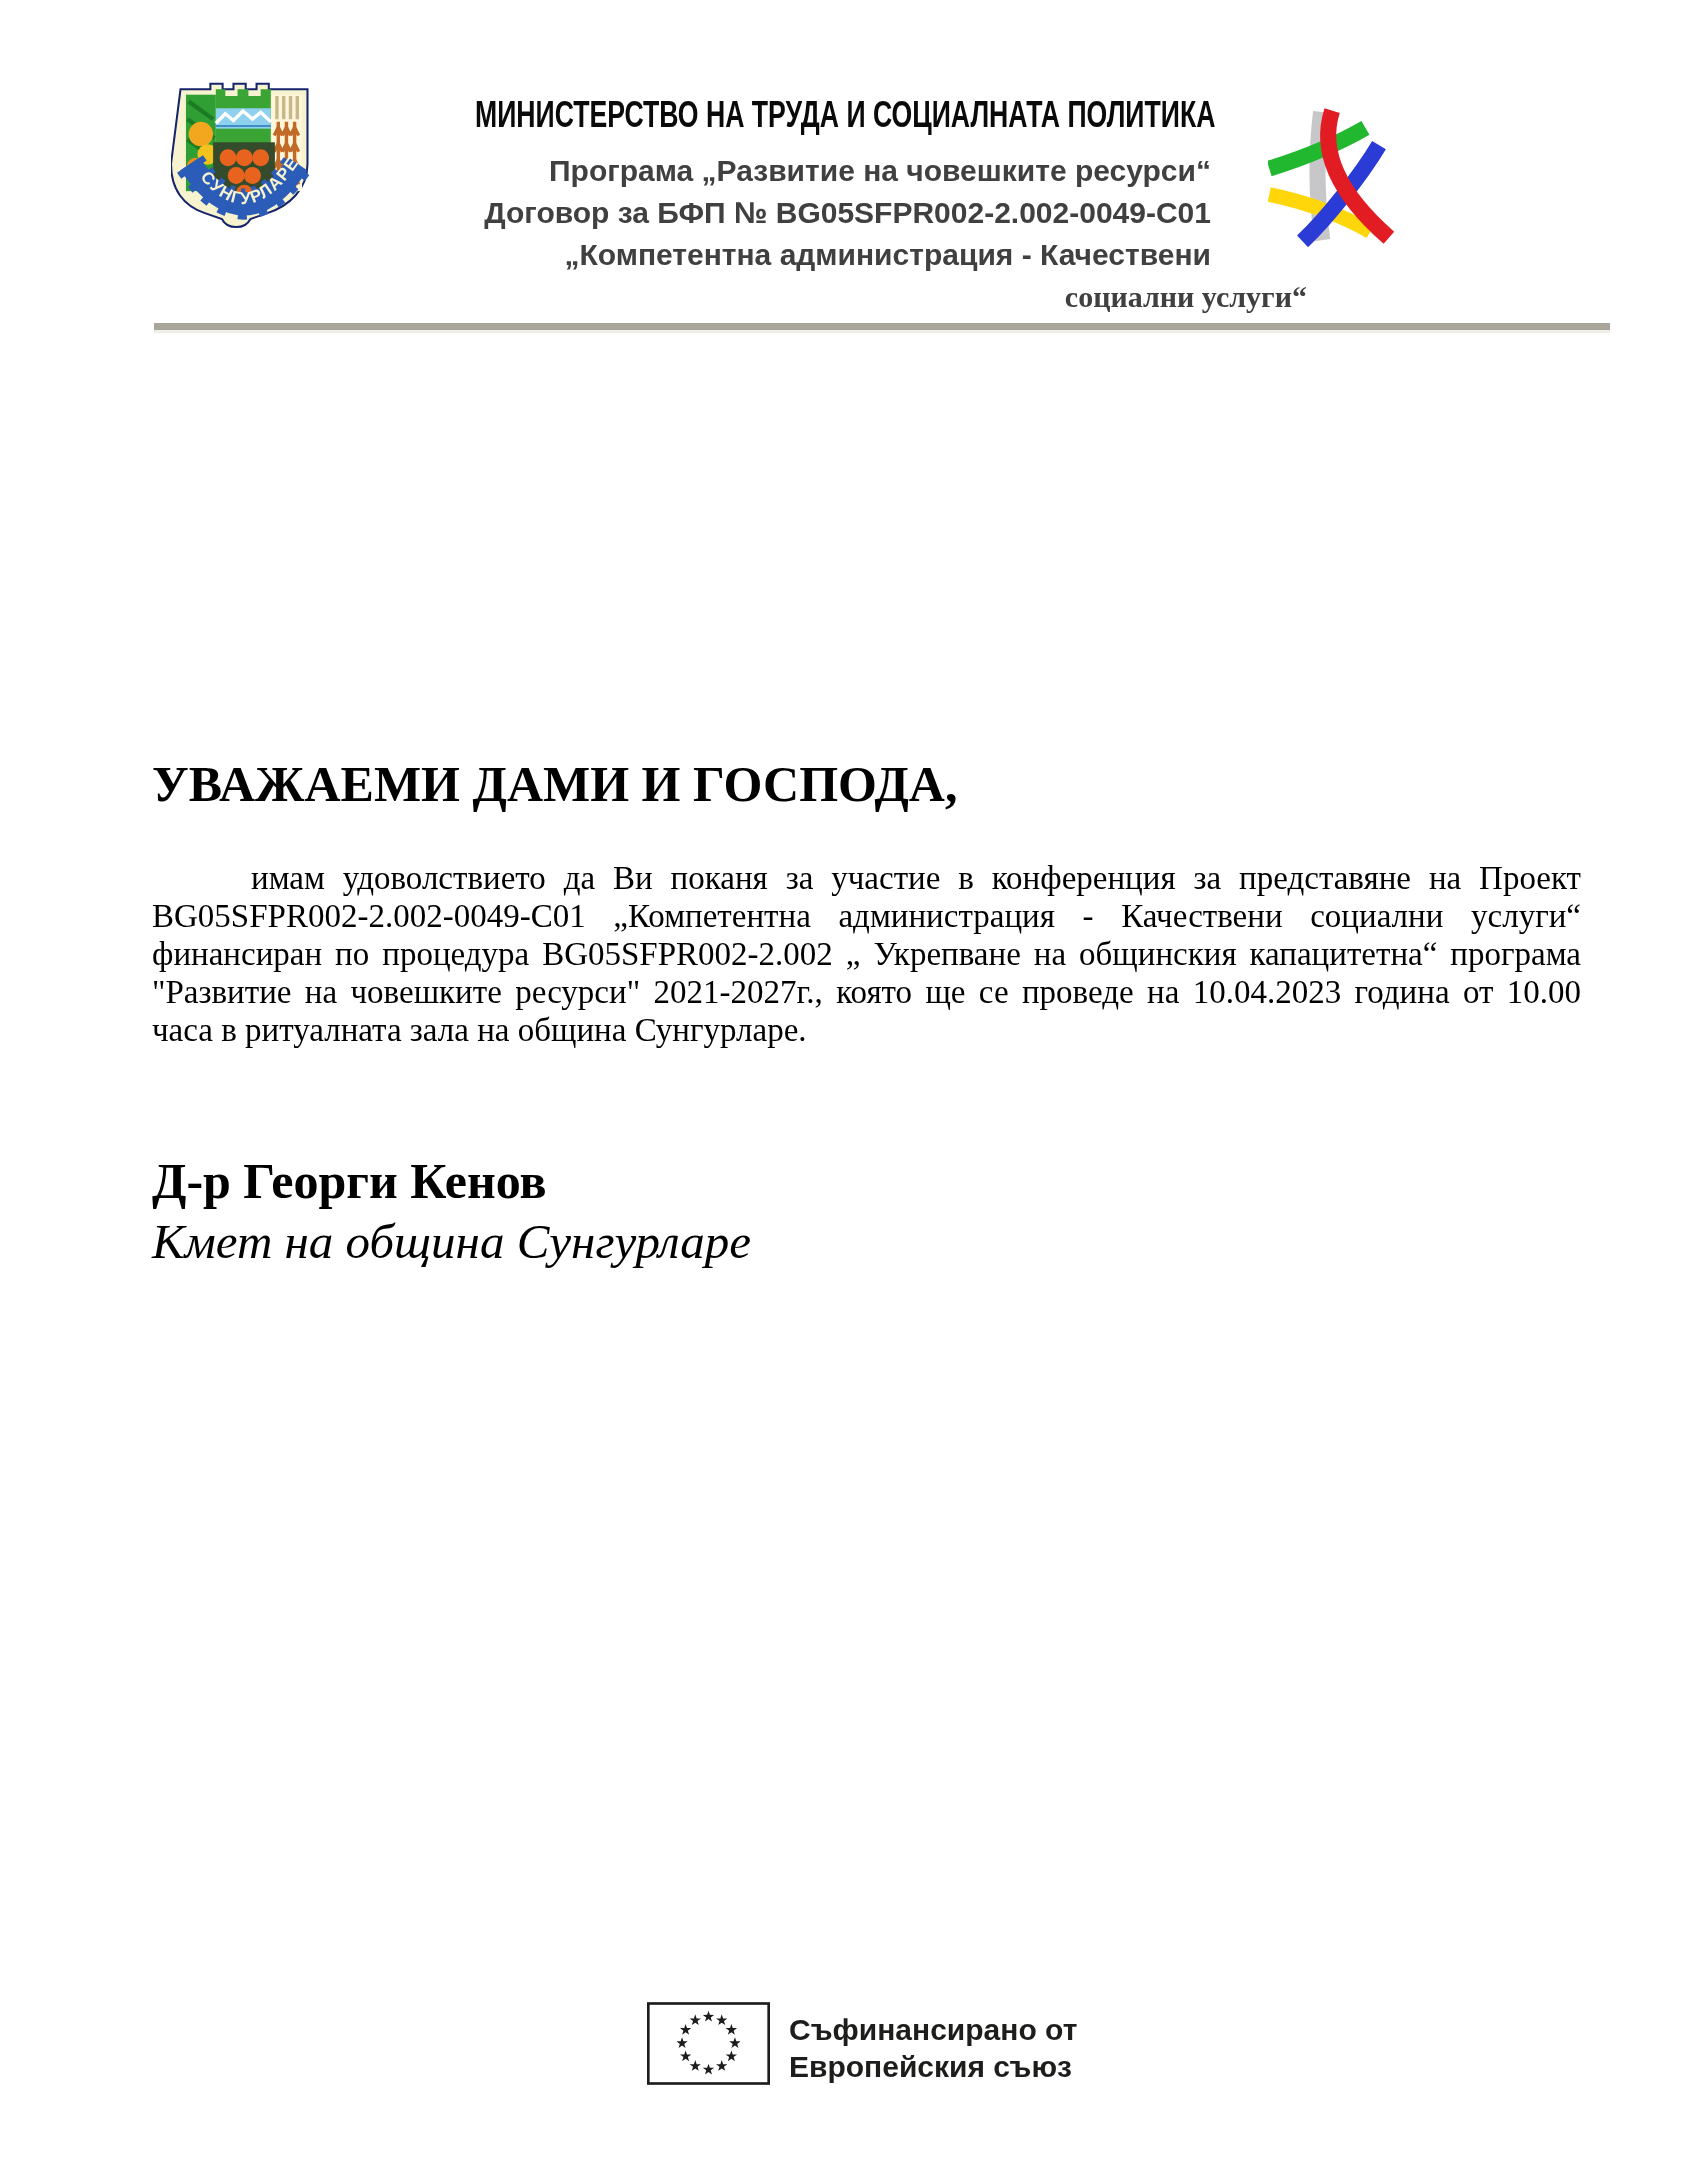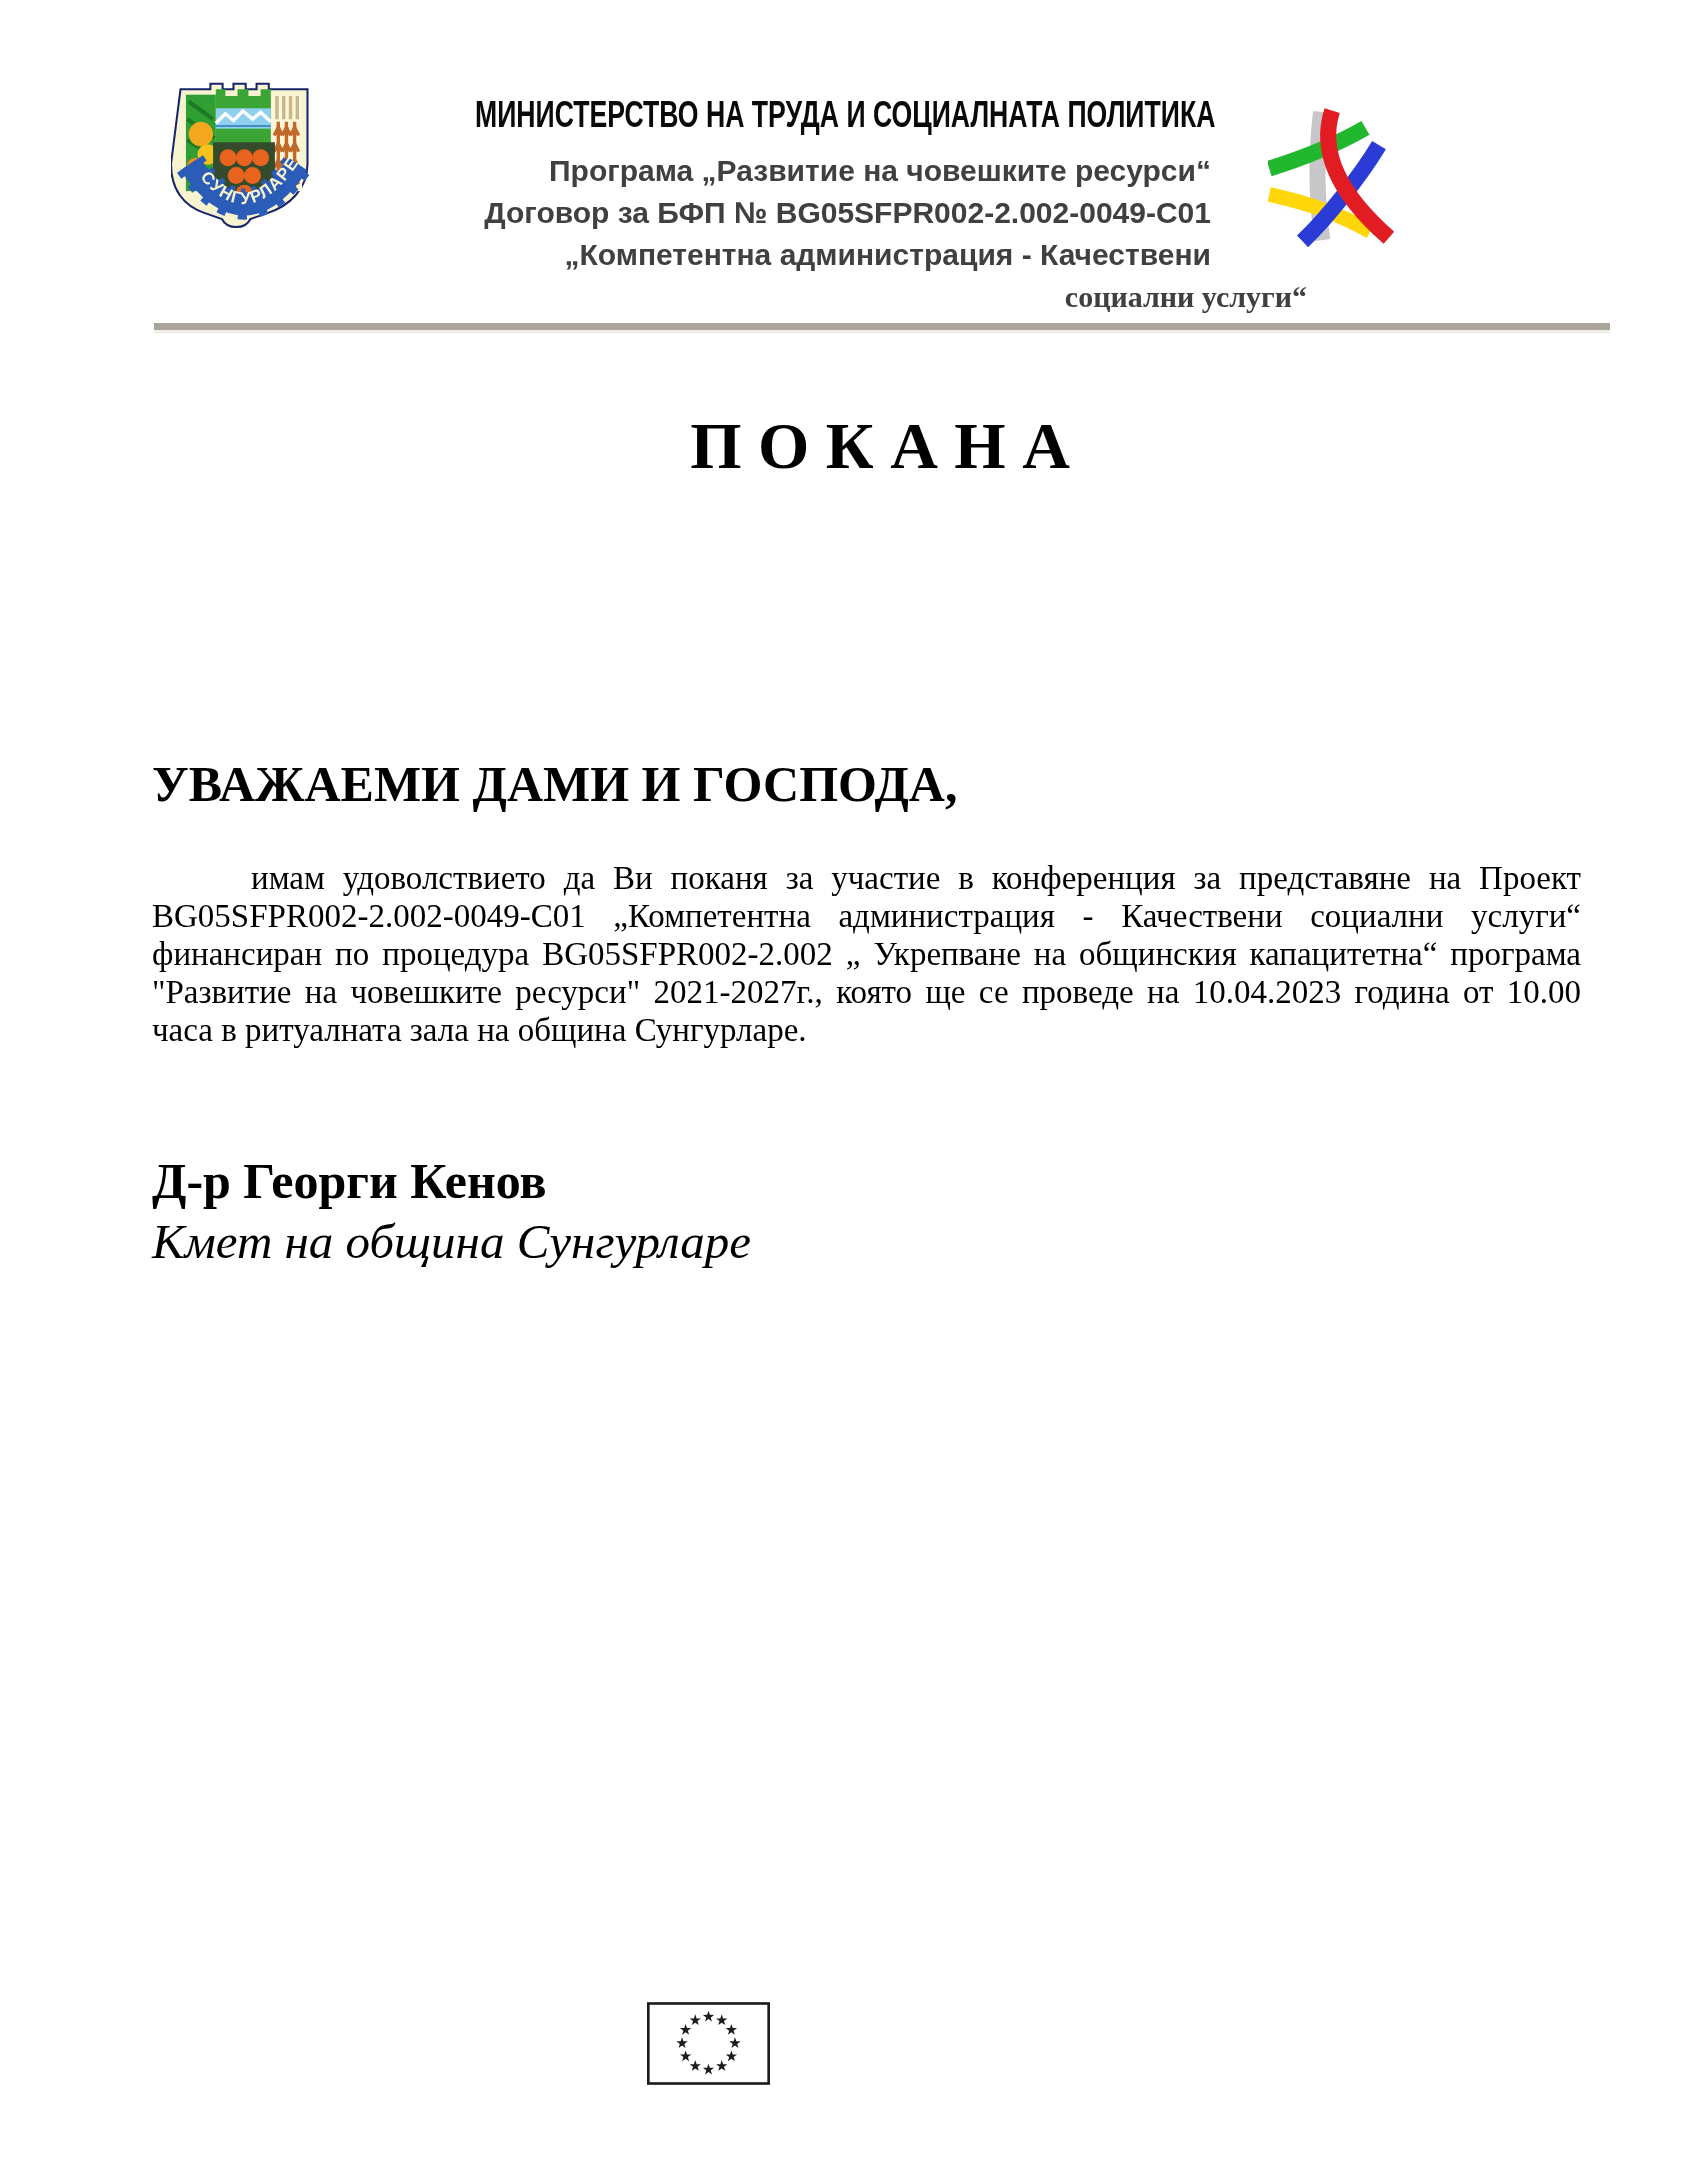--- a/index.html
+++ b/index.html
@@ -151,21 +151,20 @@
       <path d="M86,4 C78,70 78,140 88,212" stroke="#c7c7c9" stroke-width="26" fill="none"></path>
       <path d="M2,96 C60,78 120,52 158,30" stroke="#21b830" stroke-width="26" fill="none"></path>
       <path d="M2,138 C60,150 120,172 166,198" stroke="#ffd60a" stroke-width="24" fill="none"></path>
       <path d="M56,214 C96,176 150,108 180,58" stroke="#2b3cd6" stroke-width="26" fill="none"></path>
       <path d="M104,2 C82,70 118,140 196,208" stroke="#e11d23" stroke-width="26" fill="none"></path>
     </svg>
   </div>
 
   <div class="rule"></div>
 
-  <div class="title">П О К А Н А</div>
 
   <div class="salutation">УВАЖАЕМИ ДАМИ И ГОСПОДА,</div>
   <p class="bodytext">имам удоволствието да Ви поканя за участие в конференция за представяне на Проект BG05SFPR002-2.002-0049-C01 „Компетентна администрация - Качествени социални услуги“ финансиран по процедура BG05SFPR002-2.002 „ Укрепване на общинския капацитетна“ програма "Развитие на човешките ресурси" 2021-2027г., която ще се проведе на 10.04.2023 година от 10.00 часа в ритуалната зала на община Сунгурларе.</p>
 
   <div class="sig-name">Д-р Георги Кенов</div>
   <div class="sig-role">Кмет на община Сунгурларе</div>
 
   <svg class="euflag" viewBox="0 0 186 125">
     <rect x="2" y="2" width="182" height="121" fill="#ffffff" stroke="#1d1d1b" stroke-width="4"></rect>
     <defs>
@@ -177,15 +176,19 @@
     <use href="#eu-star" transform="translate(133,62)"></use>
     <use href="#eu-star" transform="translate(127.6,82)"></use>
     <use href="#eu-star" transform="translate(113,96.6)"></use>
     <use href="#eu-star" transform="translate(93,102)"></use>
     <use href="#eu-star" transform="translate(73,96.6)"></use>
     <use href="#eu-star" transform="translate(58.4,82)"></use>
     <use href="#eu-star" transform="translate(53,62)"></use>
     <use href="#eu-star" transform="translate(58.4,42)"></use>
     <use href="#eu-star" transform="translate(73,27.4)"></use>
   </svg>
+  <div class="eutext">
+    <div>Съфинансирано от</div>
+    <div>Европейския съюз</div>
+  </div>
 
 </div>
 
 
 </body></html>

